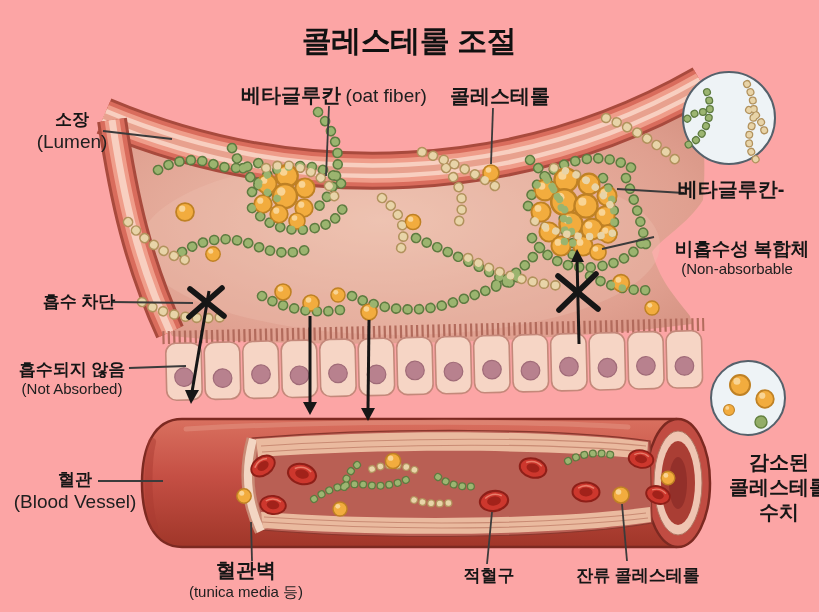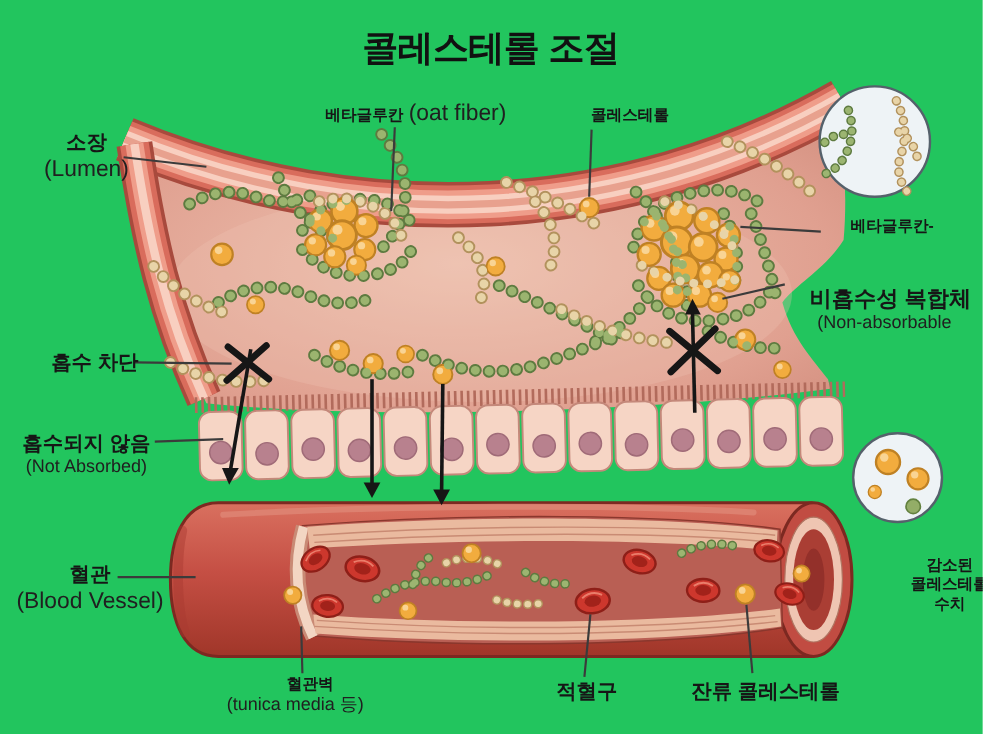--- a/index.html
+++ b/index.html
@@ -1,23 +1,23 @@
 <!DOCTYPE html>
 <html><head>
 <meta charset="utf-8">
 <style>
   html,body{margin:0;padding:0;background:#fff;}
-  .stage{position:relative;width:819px;height:612px;background:#22c55e;overflow:hidden;
+  .stage{position:relative;width:819px;height:612px;background:#fca5a5;overflow:hidden;
          font-family:"Liberation Sans","DejaVu Sans",sans-serif;color:#191919;}
   svg{position:absolute;left:0;top:0;}
   .lbl{position:absolute;transform:translate(-50%,-50%);white-space:nowrap;text-align:center;line-height:1.25;}
   .title{font-size:30px;font-weight:800;letter-spacing:-0.5px;color:#111;}
   .ko-b{font-weight:800;font-size:17px;color:#161616;}
   .ko-b.big{font-size:18.5px;margin-left:10px;}
-  .ko-b.med{font-size:13px;margin-left:25px;}
+  .ko-b.med{font-size:20px;}
   .en{font-weight:400;font-size:19px;color:#202020;}
   .en.sm{font-size:15px;}
   
   .bead{fill:none;stroke-linecap:round;stroke-dasharray:0.1 11.4;}
   .beadsm{fill:none;stroke-linecap:round;stroke-dasharray:0.1 8.6;}
   .go{stroke:#5e7b40;stroke-width:10.6;} .gi{stroke:#9bb46f;stroke-width:7.4;}
   .to{stroke:#b2925d;stroke-width:10.6;} .ti{stroke:#e8d4a8;stroke-width:7.4;}
   .gos{stroke:#5e7b40;stroke-width:8;}   .gis{stroke:#9cb571;stroke-width:5.5;}
   .tos{stroke:#b2925d;stroke-width:8;}   .tis{stroke:#e8d4a8;stroke-width:5.5;}
   .leader{stroke:#3b3b3b;stroke-width:1.8;fill:none;}

